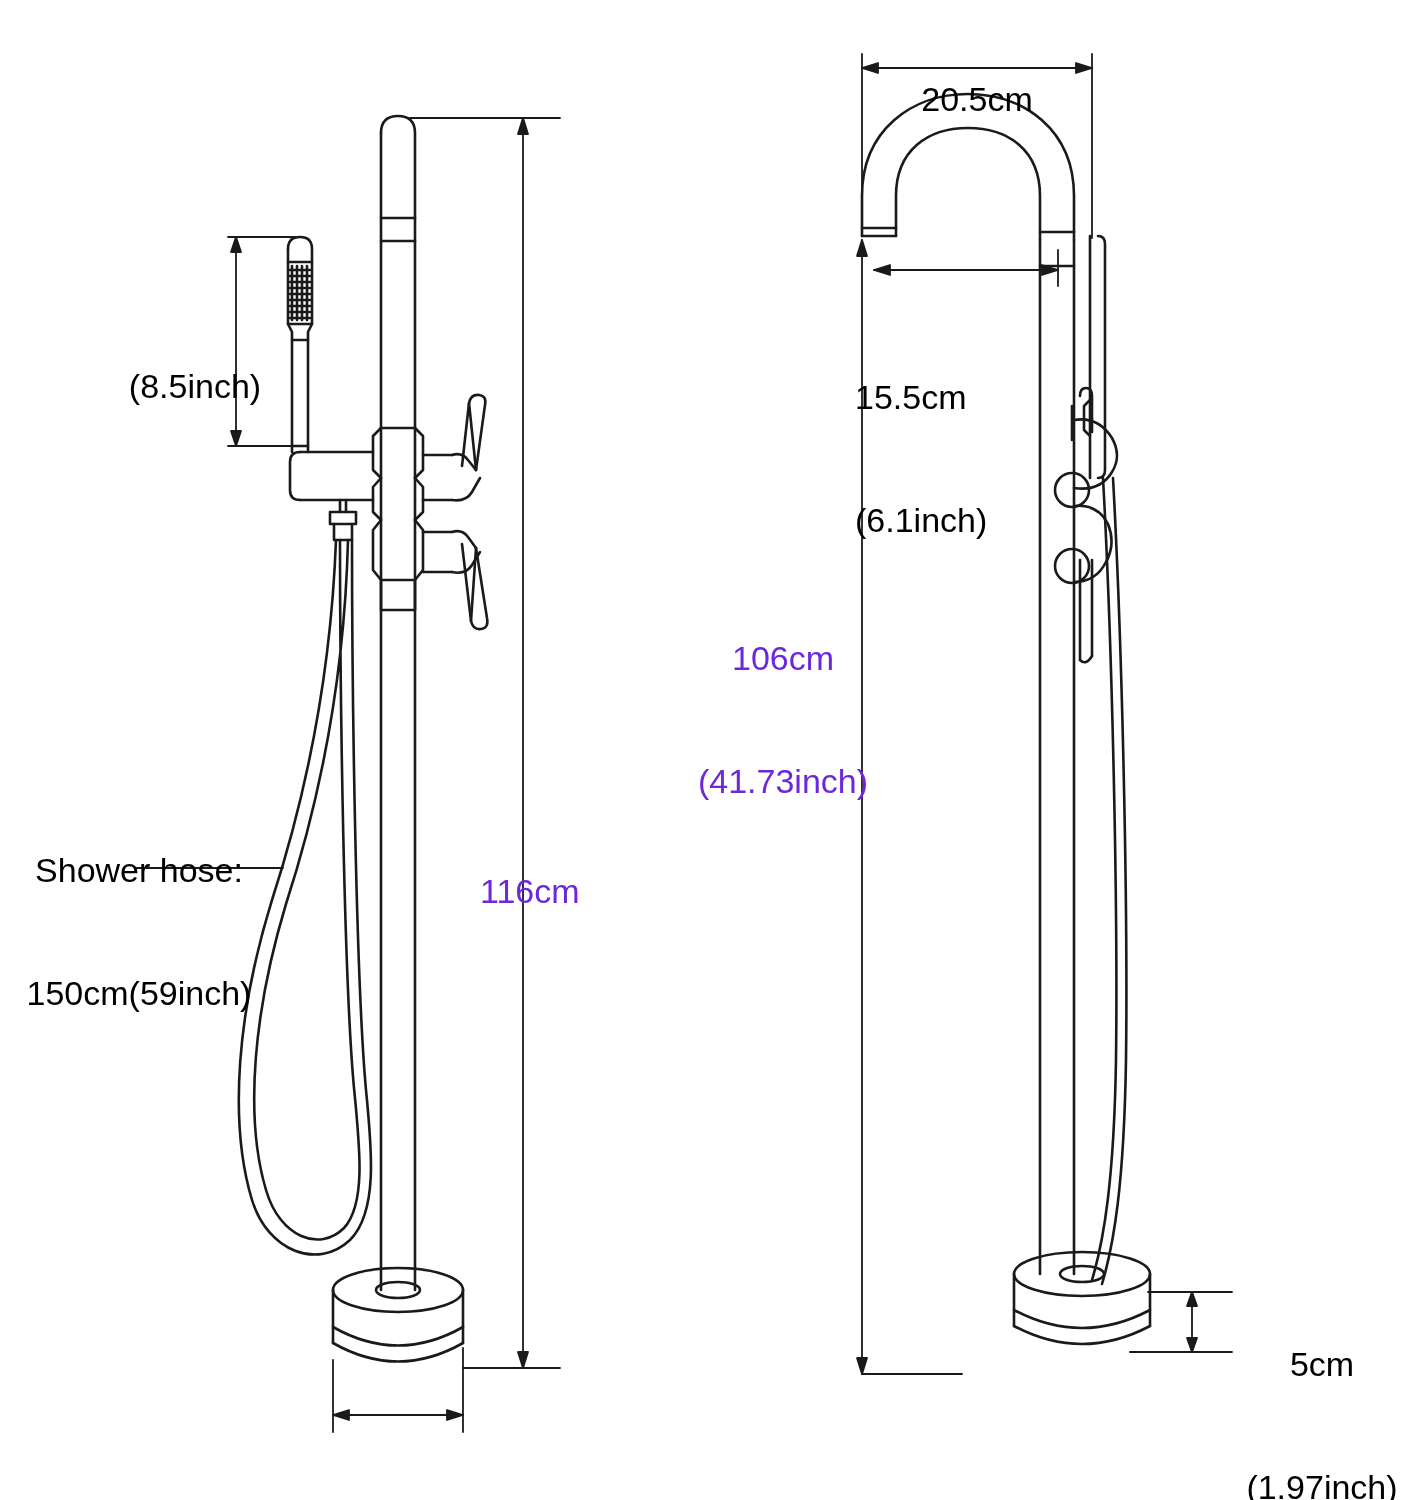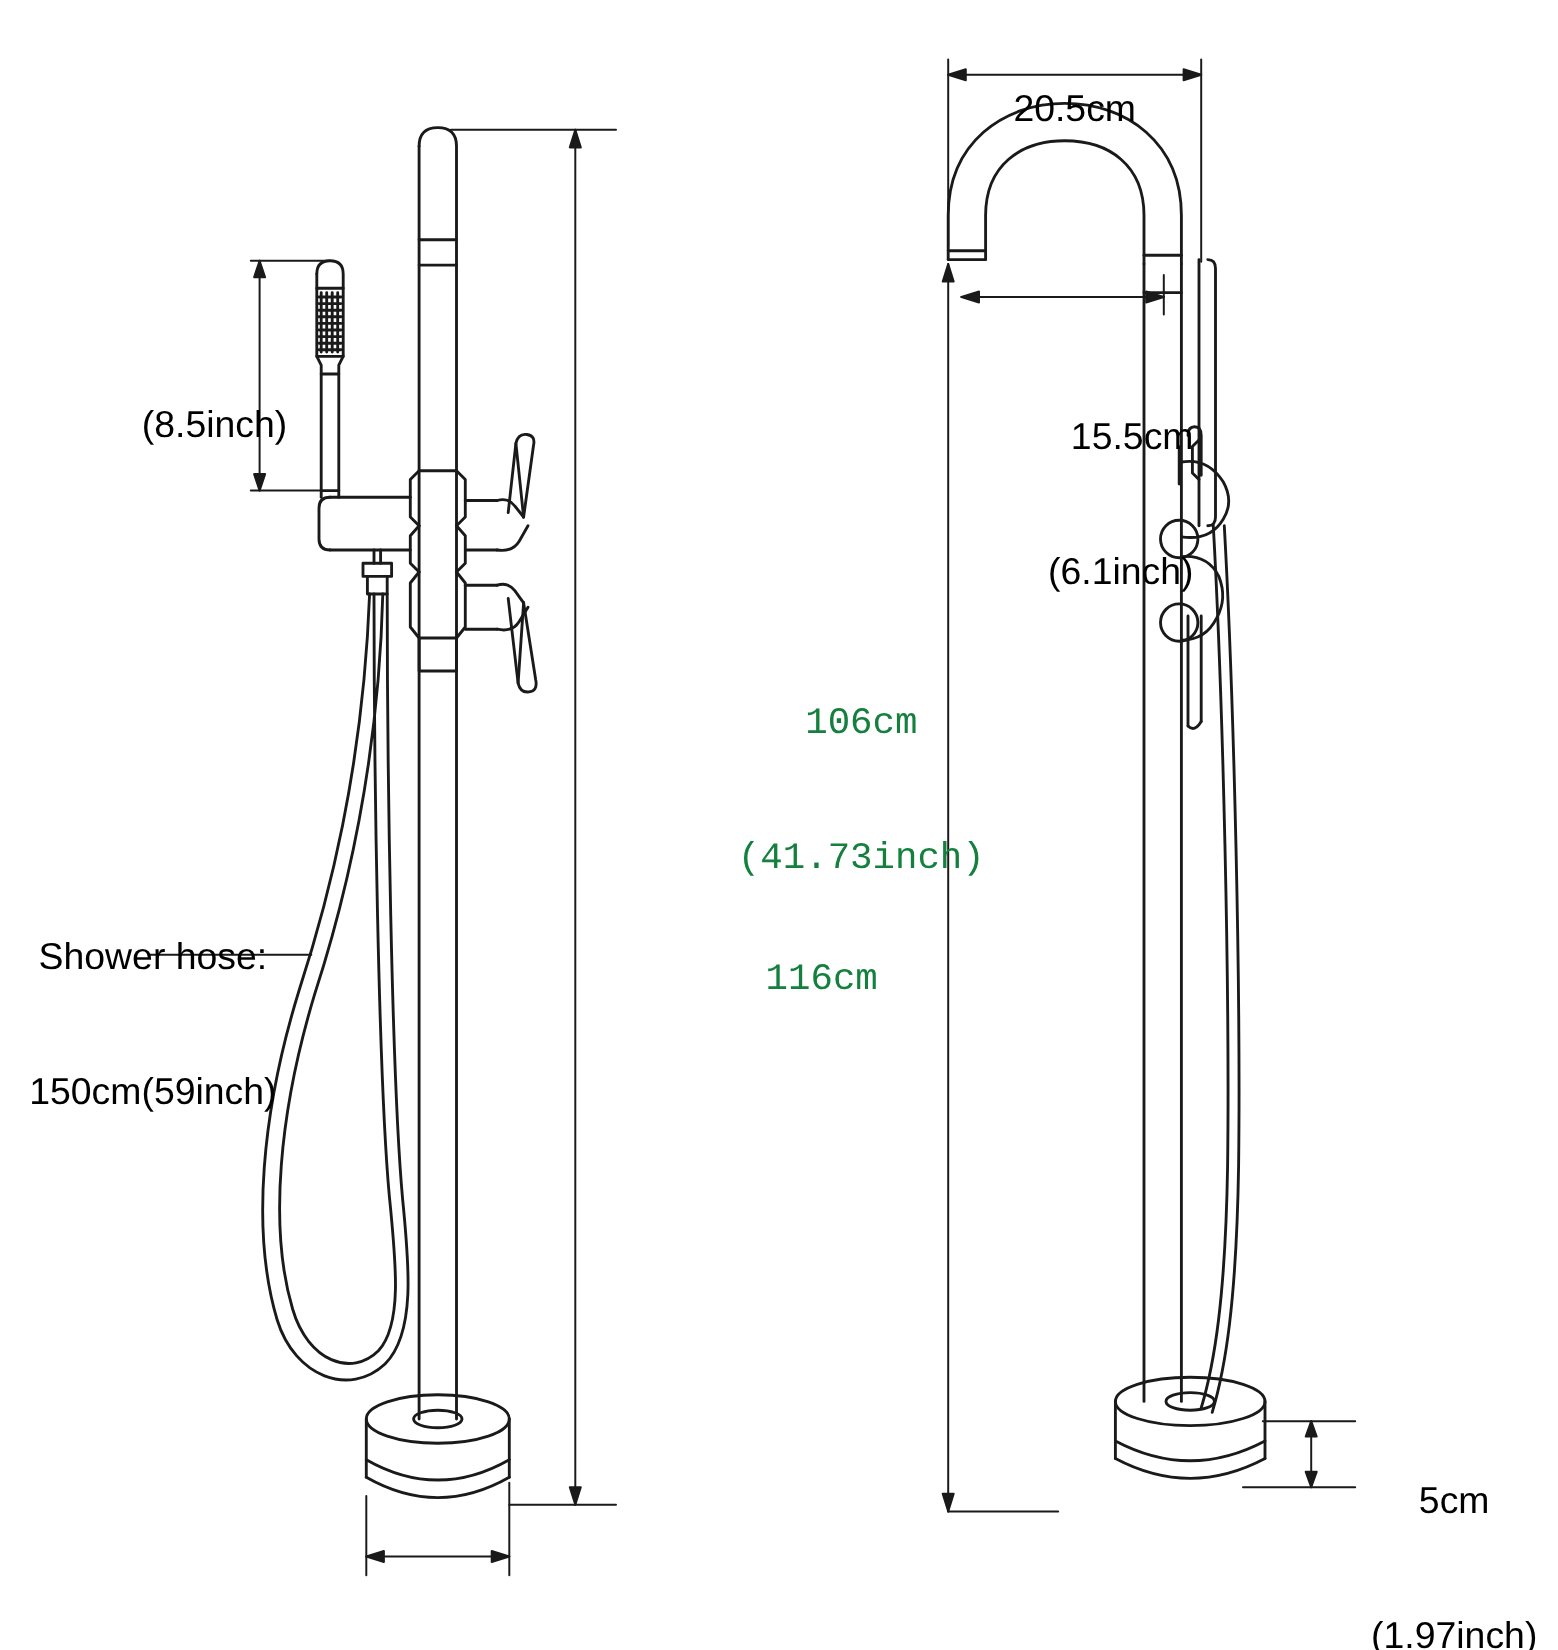--- a/index.html
+++ b/index.html
@@ -17,22 +17,21 @@
   }
   .label {
     position: absolute;
     color: #000000;
     font-size: 34px;
     line-height: 41px;
     white-space: pre;
     text-align: center;
   }
   .label.red {
-    color: #15803d;
-    font-family: Liberation Mono, monospace;
+    color: #6d28d9;
   }
   svg.diagram {
     position: absolute;
     left: 0;
     top: 0;
     width: 1416px;
     height: 1500px;
   }
 </style>
 </head>
@@ -226,33 +225,33 @@
 
   <div class="label" style="left:80px; top:284px; width:230px; text-align:center;">
     <div>(8.5inch)</div>
   </div>
 
   <div class="label" style="left:-6px; top:768px; width:290px; text-align:center;">
     <div>Shower hose:</div>
     <div>150cm(59inch)</div>
   </div>
 
-  <div class="label red" style="left:528px; top:789px; width:270px; text-align:right;">
+  <div class="label red" style="left:480px; top:789px; width:270px; text-align:left;">
     <div>116cm</div>
   </div>
 
   <div class="label red" style="left:240px; top:1484px; width:320px; text-align:center;">
     
   </div>
 
   <div class="label" style="left:862px; top:-3px; width:230px; text-align:center;">
     <div>20.5cm</div>
   </div>
 
-  <div class="label" style="left:855px; top:295px; width:230px; text-align:right;">
+  <div class="label" style="left:855px; top:295px; width:230px; text-align:left;">
     <div>15.5cm</div>
     <div>(6.1inch)</div>
   </div>
 
   <div class="label red" style="left:638px; top:556px; width:290px; text-align:center;">
     <div>106cm</div>
     <div>(41.73inch)</div>
   </div>
 
   <div class="label" style="left:1212px; top:1262px; width:220px; text-align:center;">

